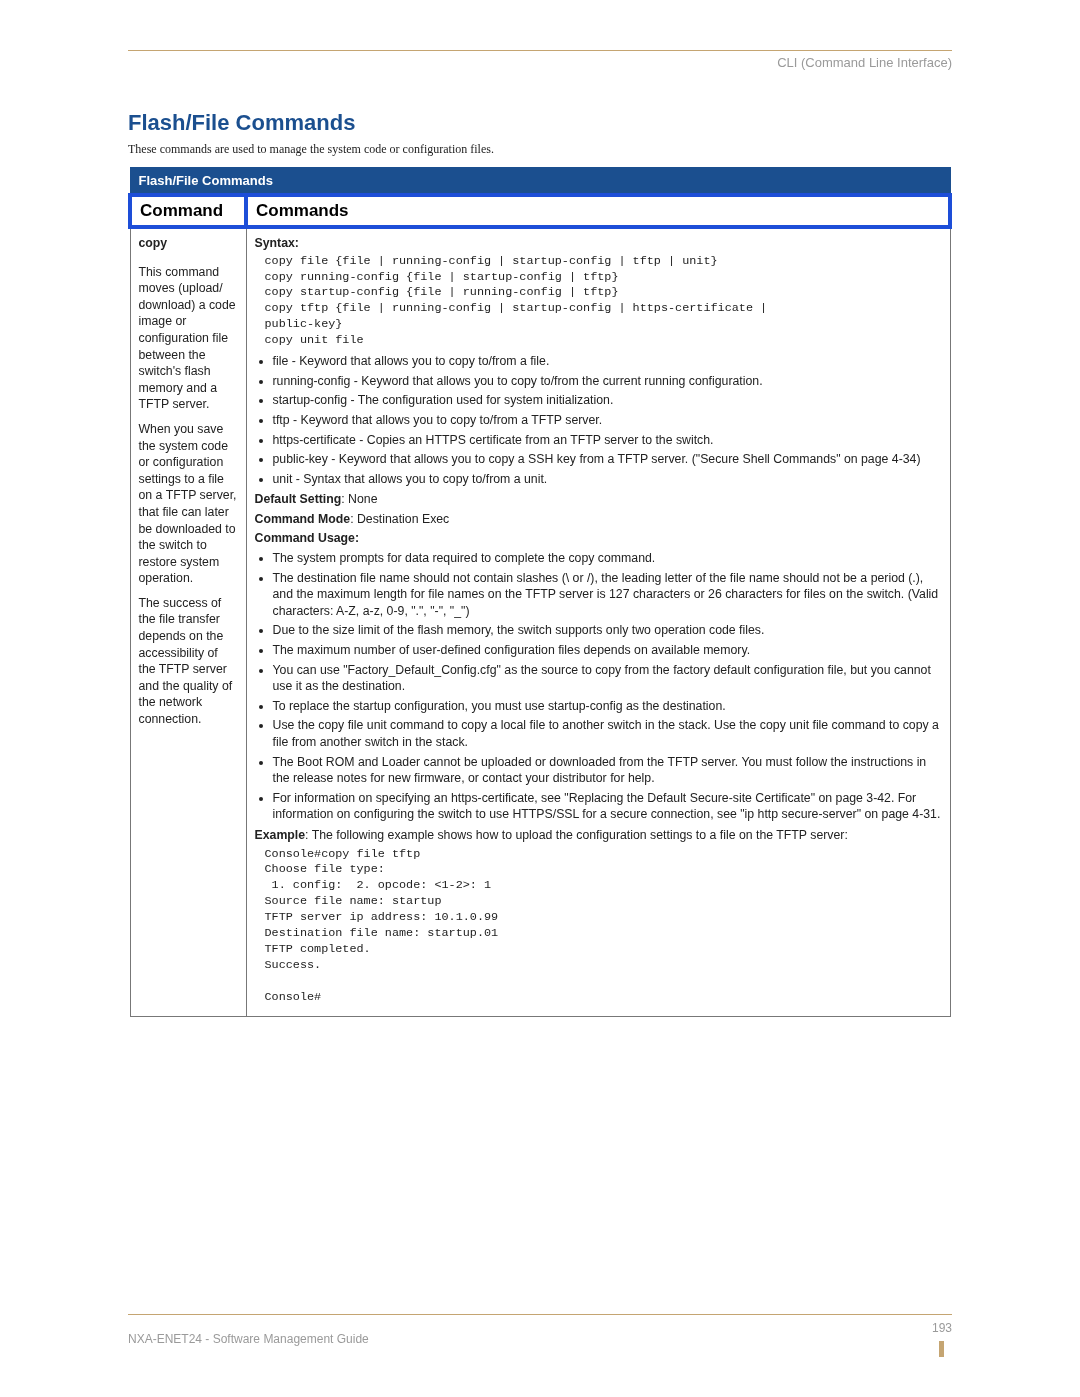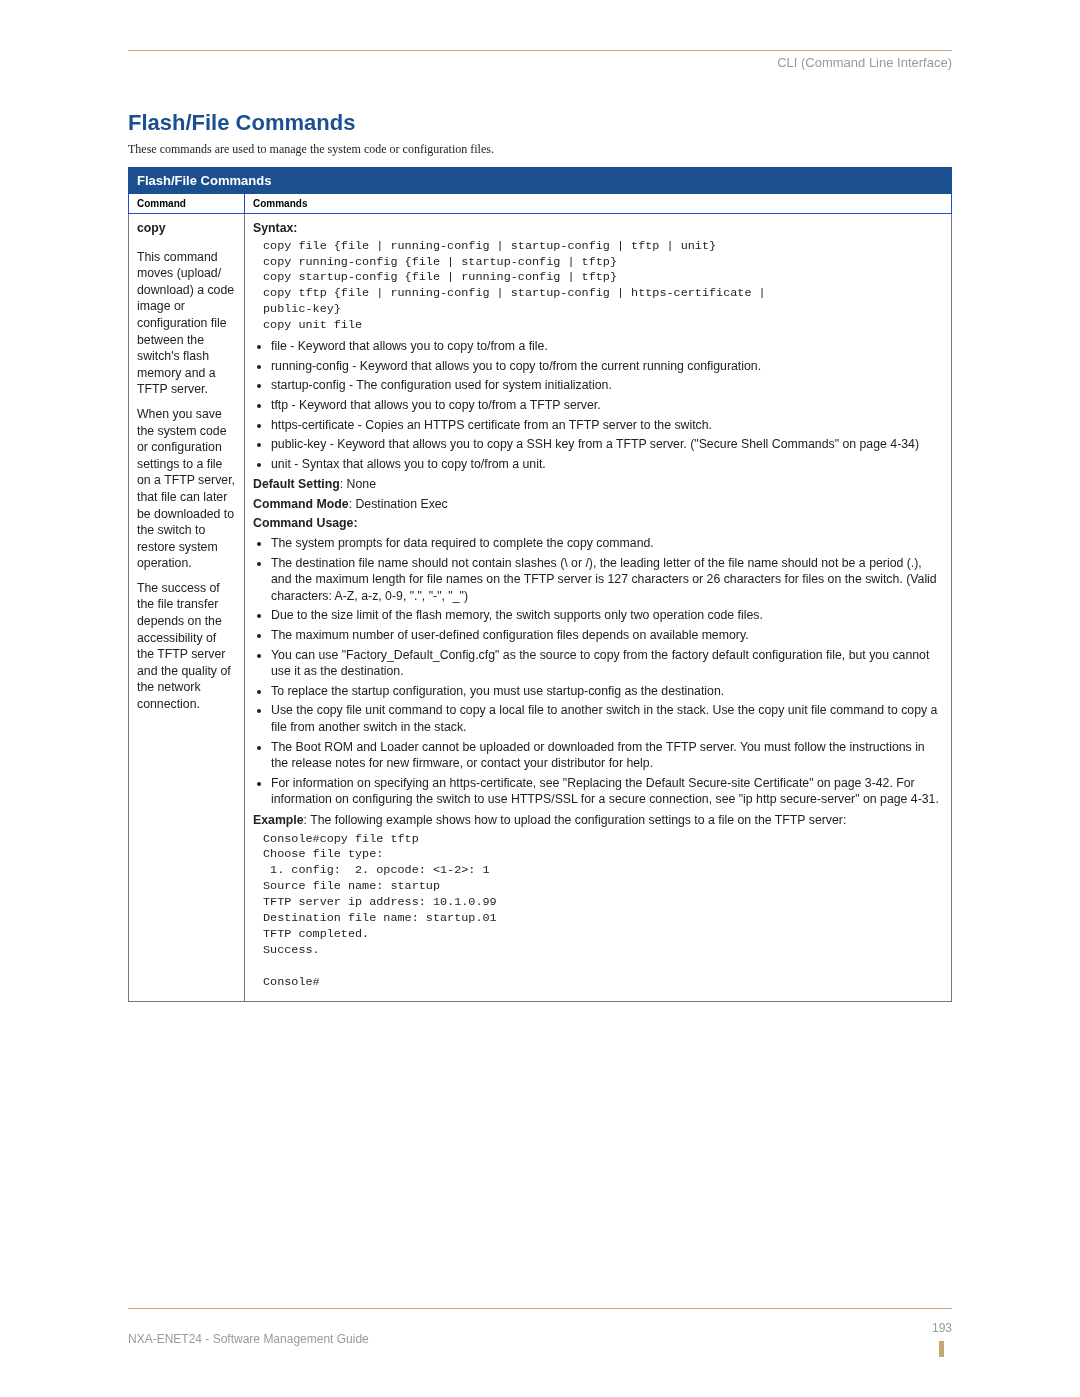--- a/index.html
+++ b/index.html
@@ -53,22 +53,22 @@
     padding: 5px 8px;
     font-size: 13px;
     border: 1px solid #1b4f8f;
   }
   table.cmd-table th.col-head {
     background: #fff;
     color: #000;
     font-weight: bold;
     text-align: left;
     padding: 4px 8px;
-    border: 1px solid #1d4ed8;
-    font-size: 10px;
+    border: 4px solid #1d4ed8;
+    font-size: 17px;
   }
   table.cmd-table td {
     border: 1px solid #777;
     padding: 6px 8px;
     vertical-align: top;
     line-height: 1.35;
     color: #222;
   }
   .col-command { width: 116px; }
   .cmd-name { font-weight: bold; margin-bottom: 12px; }
@@ -84,21 +84,21 @@
   }
   ul.b { list-style: disc; padding-left: 18px; margin: 2px 0 4px 0; }
   ul.b li { margin-bottom: 3px; }
   .kv { margin: 3px 0; }
   .footer {
     position: absolute;
     left: 128px;
     right: 128px;
     bottom: 40px;
     border-top: 1px solid #c5a572;
-    padding-top: 12px;
+    padding-top: 6px;
     display: flex;
     justify-content: space-between;
     align-items: center;
     font-size: 12px;
     color: #9a9a9a;
   }
   .pagenum {
     display: flex;
     align-items: center;
     gap: 6px;

